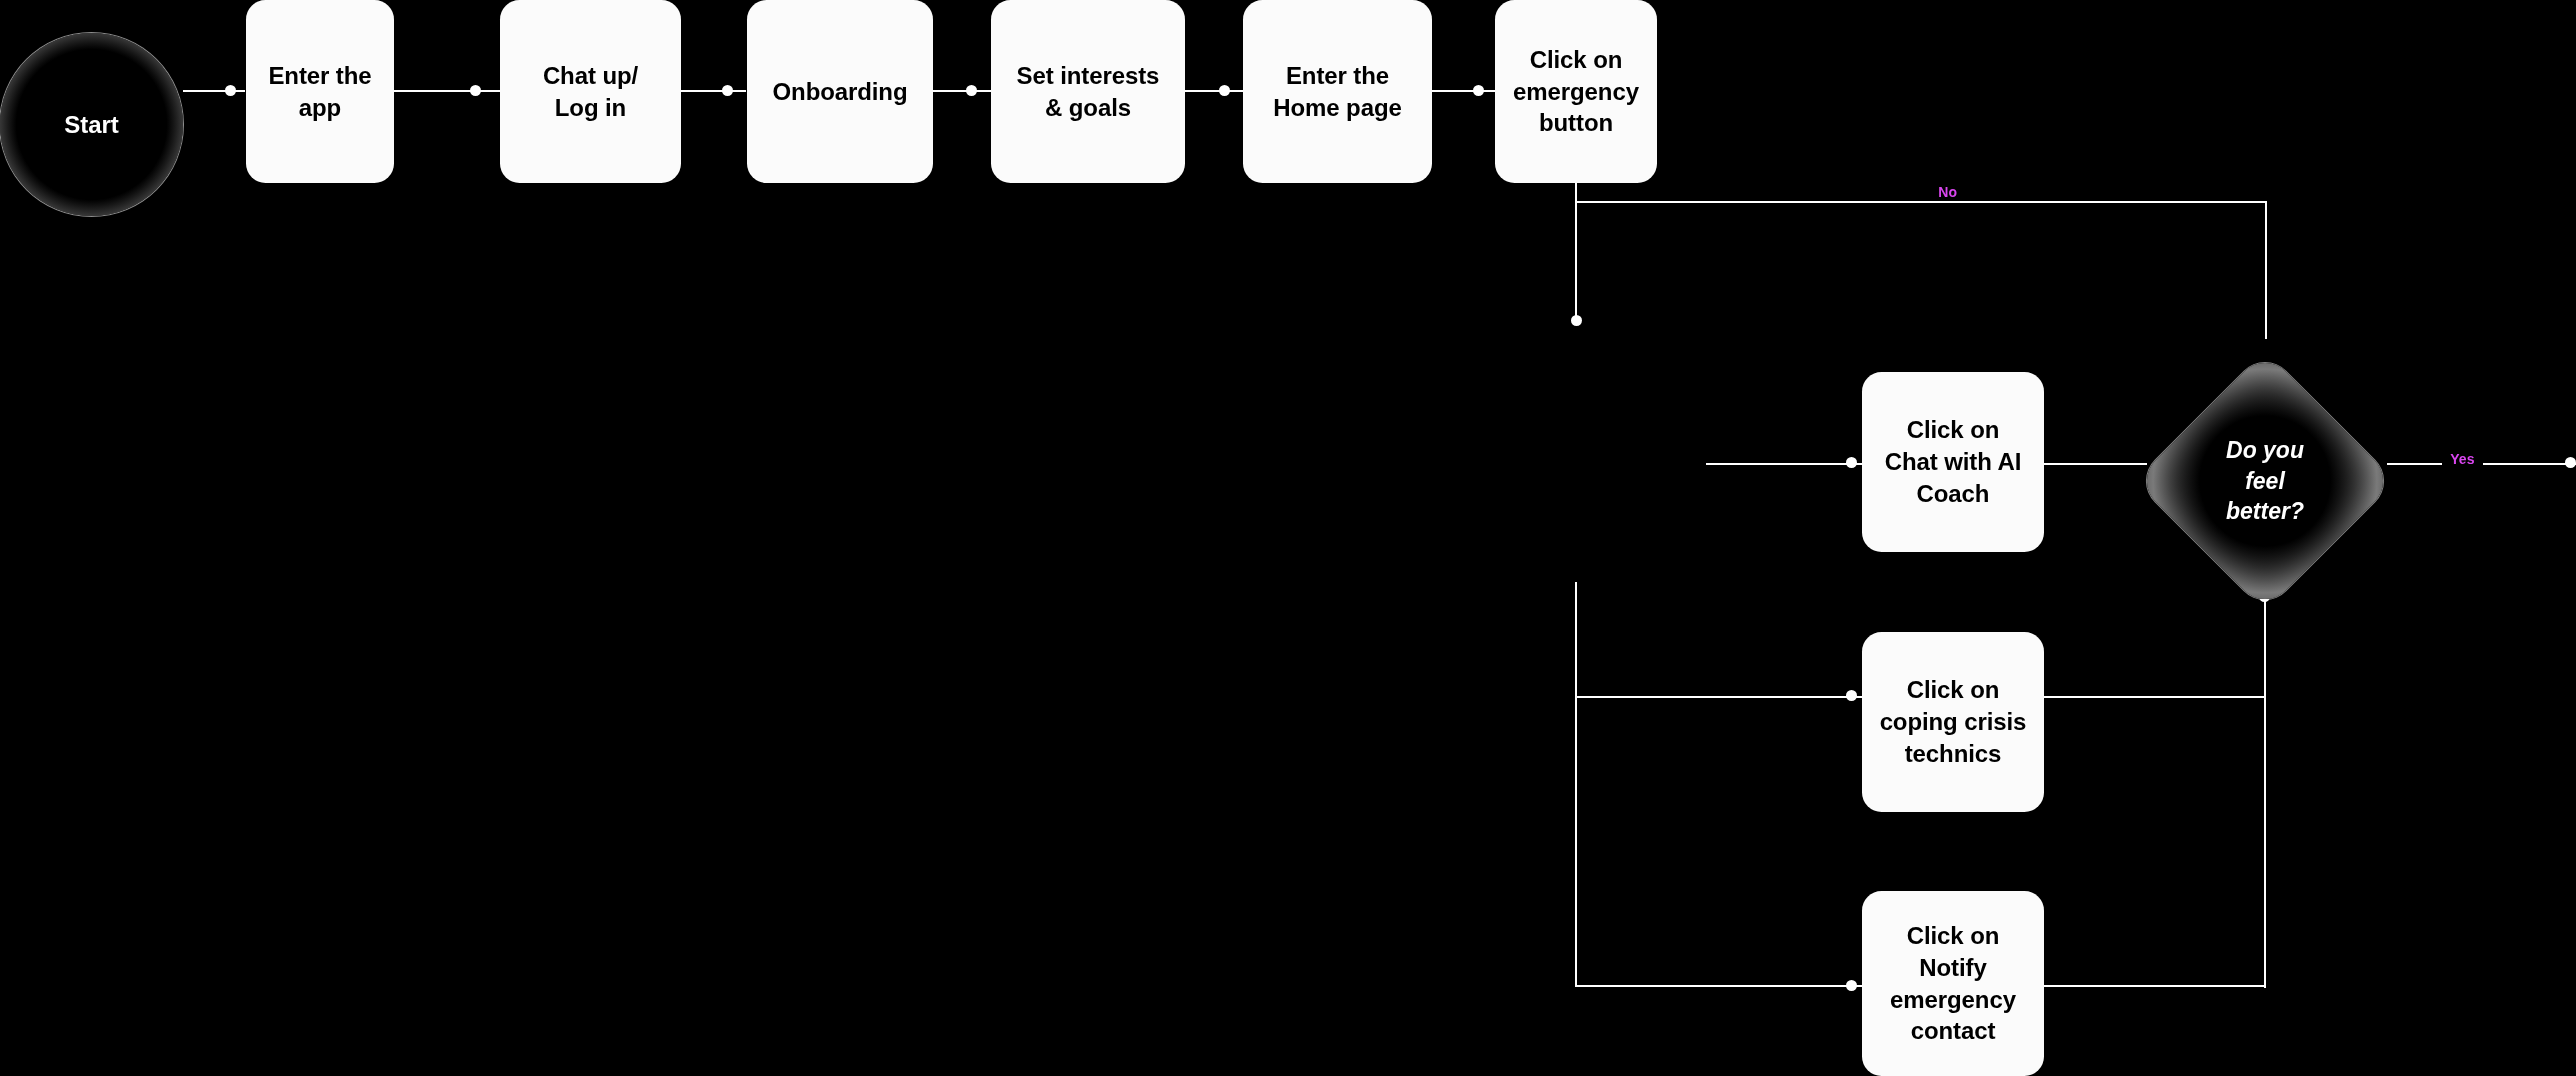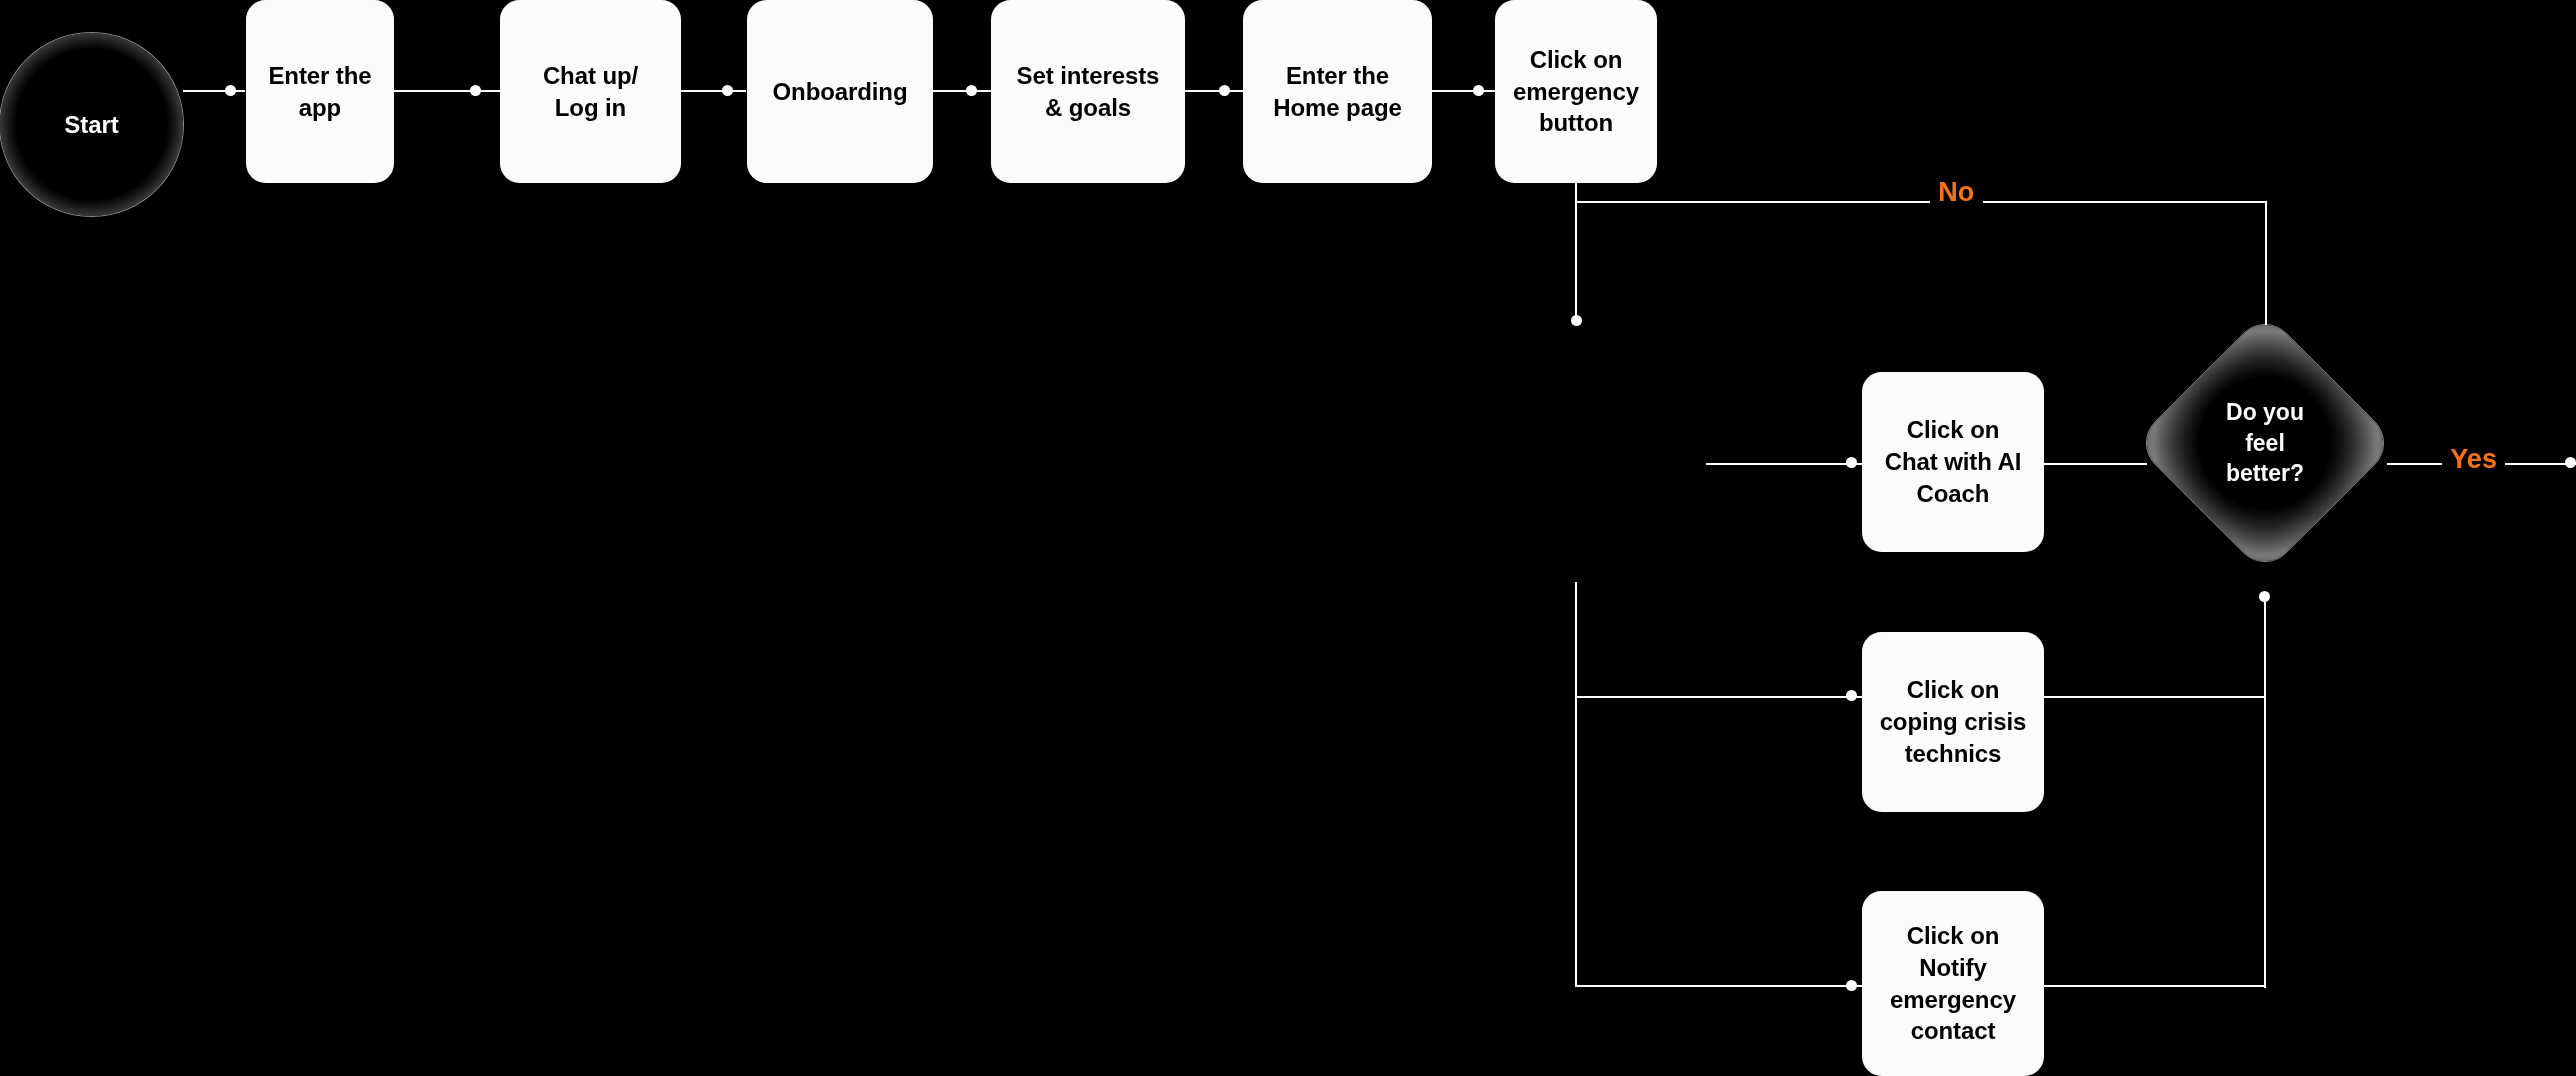--- a/index.html
+++ b/index.html
@@ -13,22 +13,22 @@
   }
   
   .edge{position:absolute;background:#ffffff;}
   .edge.h{height:2.1px;}
   .edge.v{width:2.1px;}
   .dot{
     position:absolute;background:#ffffff;border-radius:50%;
     width:11.3px;height:11.3px;
   }
   .edge-label{
-    position:absolute;color:#f97316;
-    font-size:27px;font-weight:700;
+    position:absolute;color:#d946ef;
+    font-size:14px;font-weight:700;
     letter-spacing:0.1px;
     background:#000000;
     padding:0 8.2px;
     line-height:1;
     white-space:nowrap;
   }
   
   .node{
     position:absolute;
     background:#fbfbfb;
@@ -203,21 +203,21 @@
 technics</span>
   </div>
 
   <div class="node" style="left:1862px;top:891px;width:182px;height:185px;">
     <span class="node-text">Click on
 Notify
 emergency
 contact</span>
   </div>
 
-  <div class="decision" style="left:2173px;top:351px;width:184px;height:184px;">
+  <div class="decision" style="left:2173px;top:389px;width:184px;height:184px;font-style:italic;">
     <span class="dshape"></span>
     <span class="dglow"></span>
     <span class="dlabel">Do you
 feel
 better?</span>
   </div>
 
 </div>
 
 

